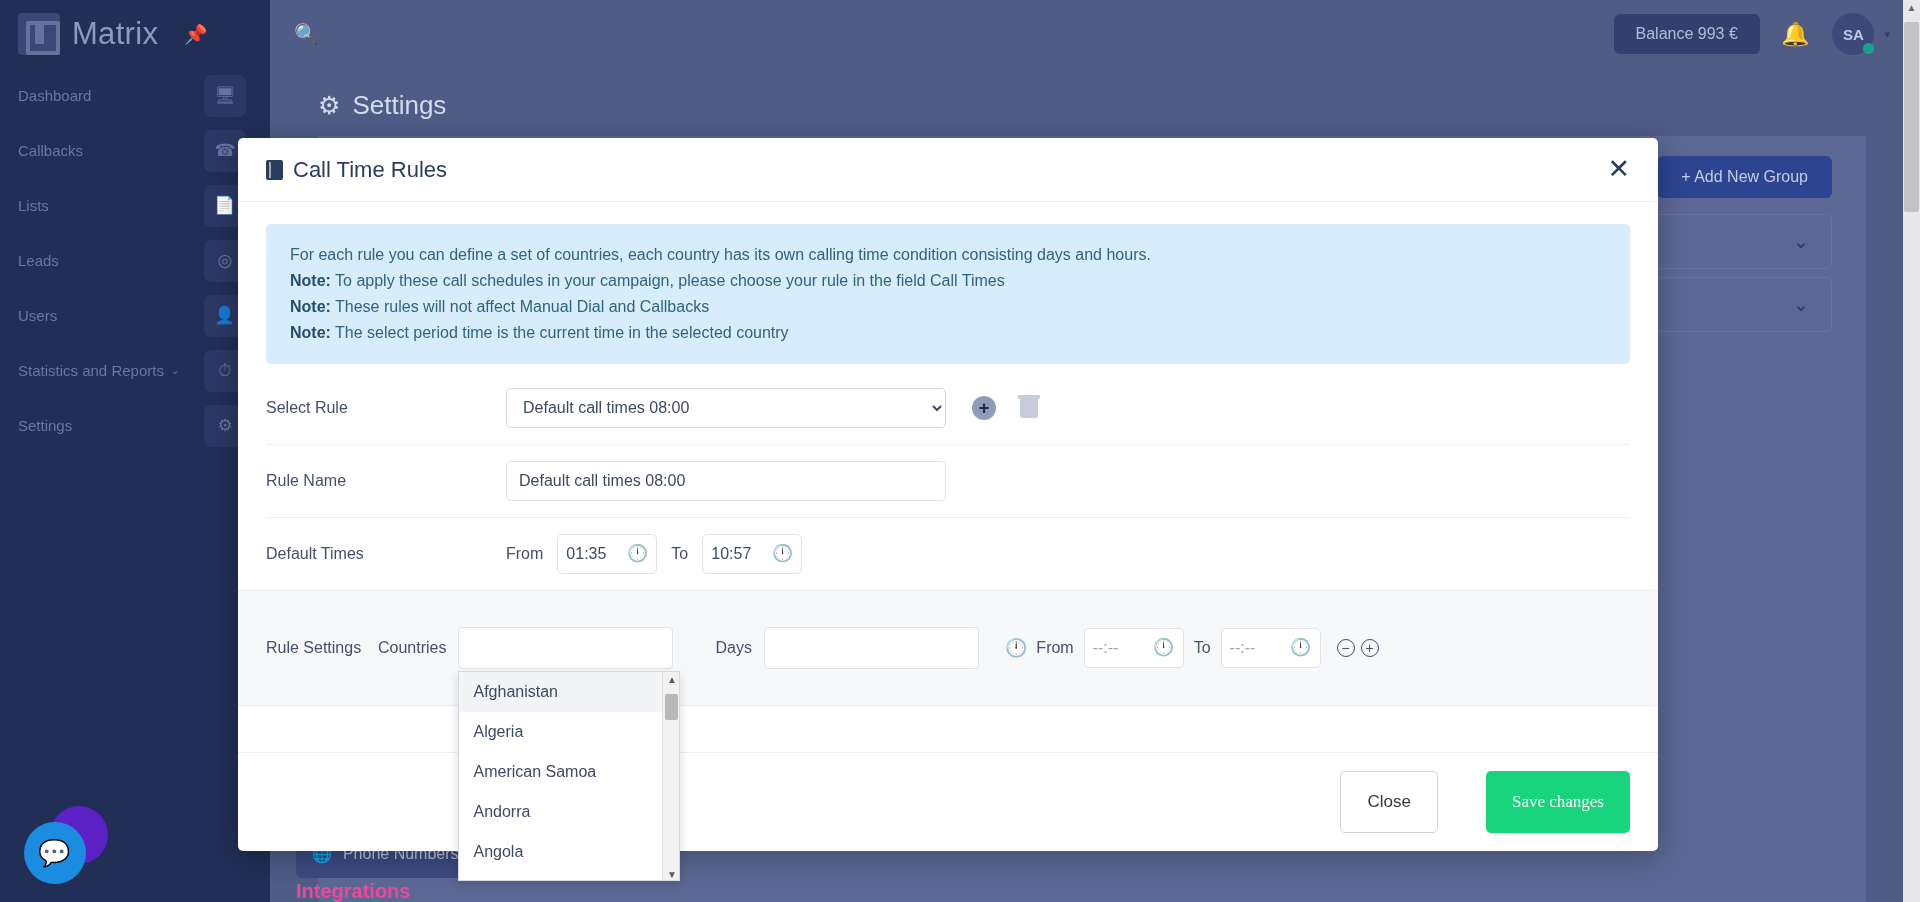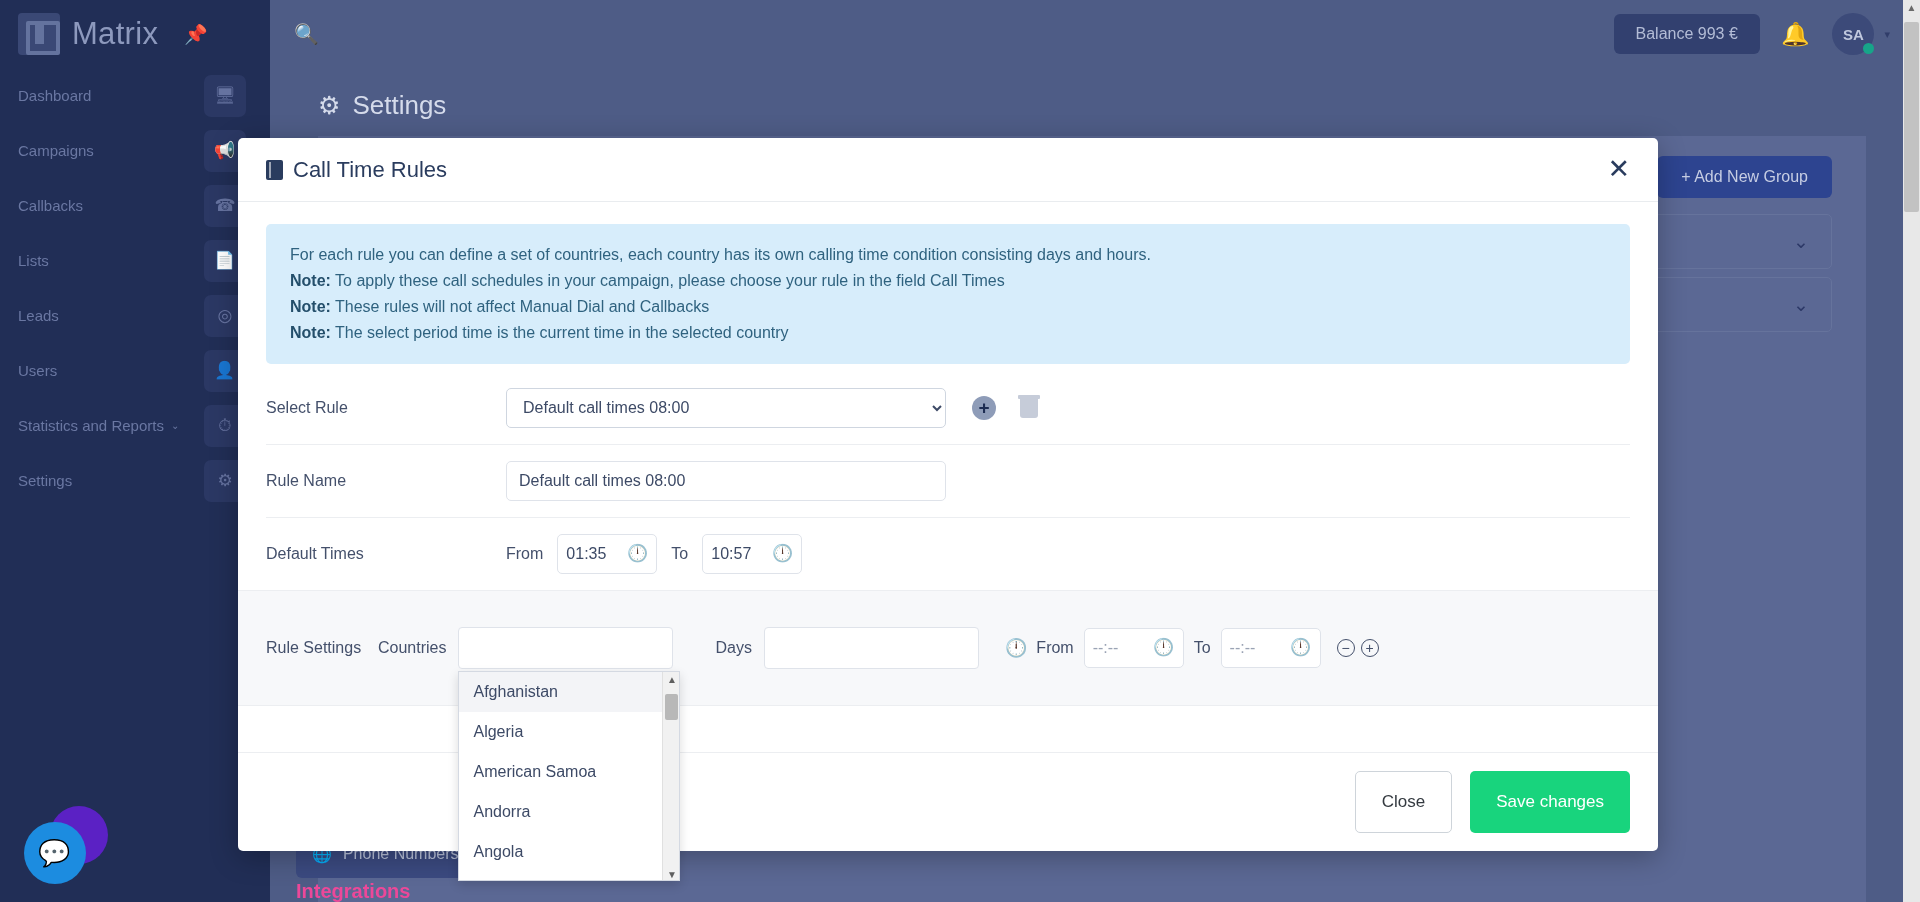--- a/index.html
+++ b/index.html
@@ -283,44 +283,40 @@
   .modal-footer {
     border-top: 1px solid #eceef1;
     padding: 18px 28px; display: flex; justify-content: flex-end; gap: 18px;
   }
   .btn-close {
     background: #fff; border: 1px solid #ced4da; border-radius: 5px;
     padding: 20px 26px; font-size: 17px; color: #343a40; font-family: inherit; cursor: pointer;
   }
   .btn-save {
     background: #18d47d; border: none; border-radius: 5px;
-    padding: 12px 26px; font-size: 17px; color: #ffffff; font-family: Liberation Sans, sans-serif; cursor: pointer;
+    padding: 12px 26px; font-size: 17px; color: #ffffff; font-family: Liberation Serif, serif; cursor: pointer; margin-left: 30px;
   }
 </style>
 </head>
 <body>
 
 <div id="app">
 
   <div class="bg-layer">
 
     <div class="sidebar">
       <div class="brand">
         <div class="brand-logo"></div>
         <div class="brand-name">Matrix</div>
         <div class="brand-pin">📌</div>
       </div>
 
       <div class="nav-item">
         <span>Dashboard</span>
         <span class="nav-ico">🖥</span>
-      </div>
-      <div class="nav-item">
-        <span>Campaigns</span>
-        <span class="nav-ico">📢</span>
       </div>
       <div class="nav-item">
         <span>Callbacks</span>
         <span class="nav-ico">☎</span>
       </div>
       <div class="nav-item">
         <span>Lists</span>
         <span class="nav-ico">📄</span>
       </div>
       <div class="nav-item">

